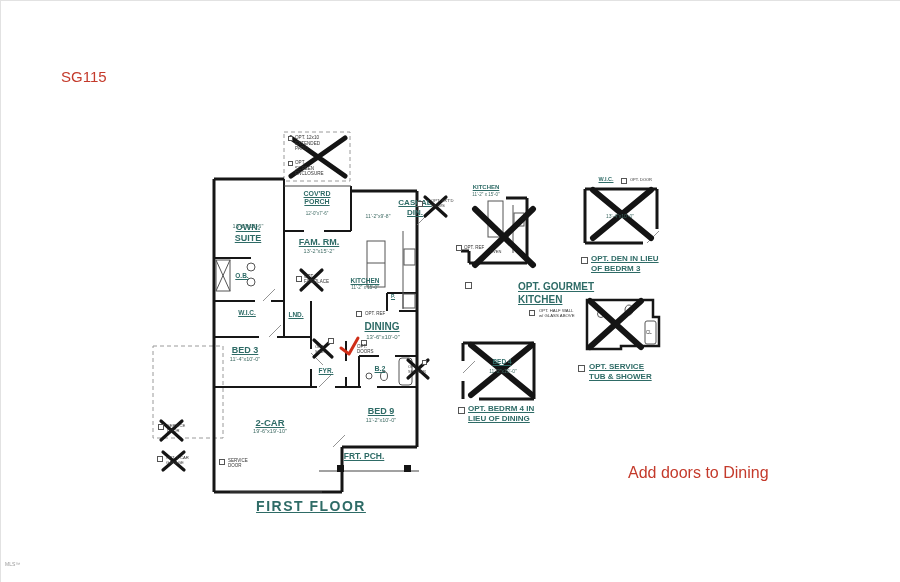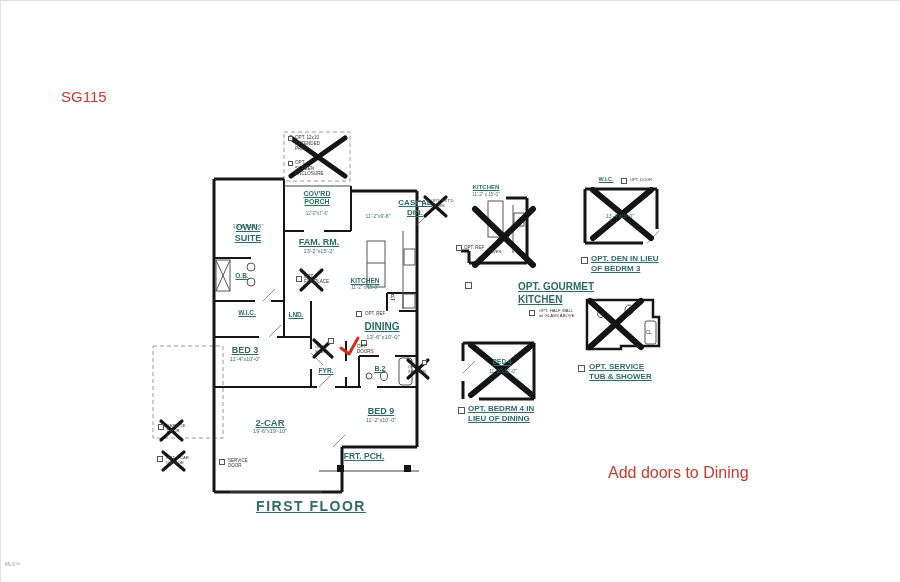--- a/index.html
+++ b/index.html
@@ -13,30 +13,30 @@
   .w1{stroke:#444;stroke-width:1.1;fill:none;}
   .sw{stroke:#777;stroke-width:0.8;fill:none;}
   .fx{stroke:#555;stroke-width:1;fill:none;}
   .post{fill:#141414;stroke:none;}
   .xmk{stroke:#141414;stroke-width:6;stroke-linecap:round;fill:none;}
   .xs{stroke-width:3.2;}
   .xm5{stroke-width:5;}
   .chk{stroke:var(--check);stroke-width:3;stroke-linecap:round;stroke-linejoin:round;fill:none;}
   .dash{stroke:#9a9a9a;stroke-width:1;stroke-dasharray:4 3;fill:none;}
   .title{position:absolute;color:var(--teal);font-weight:bold;text-decoration:underline;letter-spacing:.5px;}
-  .code{position:absolute;color:var(--red);margin-top:20px;}
+  .code{position:absolute;color:var(--red);}
   .room{position:absolute;transform:translateX(-50%);text-align:center;color:var(--teal);
         font-weight:bold;text-decoration:underline;line-height:1.2;}
   .dim{position:absolute;transform:translateX(-50%);text-align:center;color:var(--dimc);white-space:nowrap;}
   .tiny{position:absolute;font-size:4.5px;color:#333;line-height:1.2;}
   .cb{position:absolute;width:6px;height:6px;border:0.8px solid #555;background:#fff;box-sizing:border-box;}
   .cb7{width:7px;height:7px;}
   .optlbl{position:absolute;color:var(--teal);font-weight:bold;text-decoration:underline;
           font-size:8px;line-height:1.3;white-space:nowrap;}
-  .rednote{position:absolute;color:var(--red);font-size:16px;}
+  .rednote{position:absolute;color:var(--red);font-size:16px;margin-left:20px;}
   .wm{position:absolute;color:#999;font-size:5px;}
 </style>
 </head>
 <body>
 
 <div class="page">
 
   <svg width="900" height="582" viewBox="0 0 900 582">
 
     <g>

